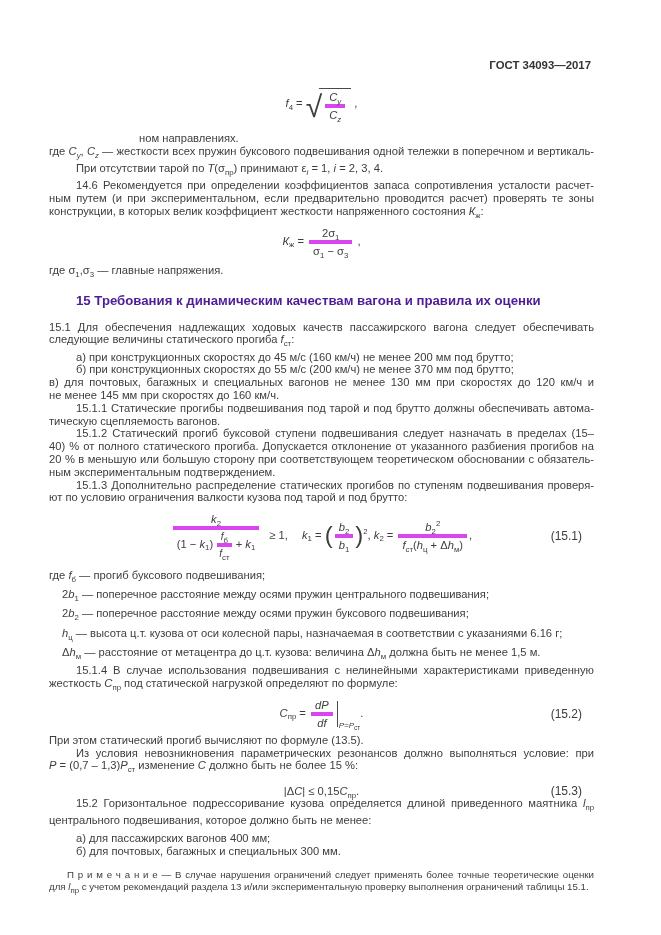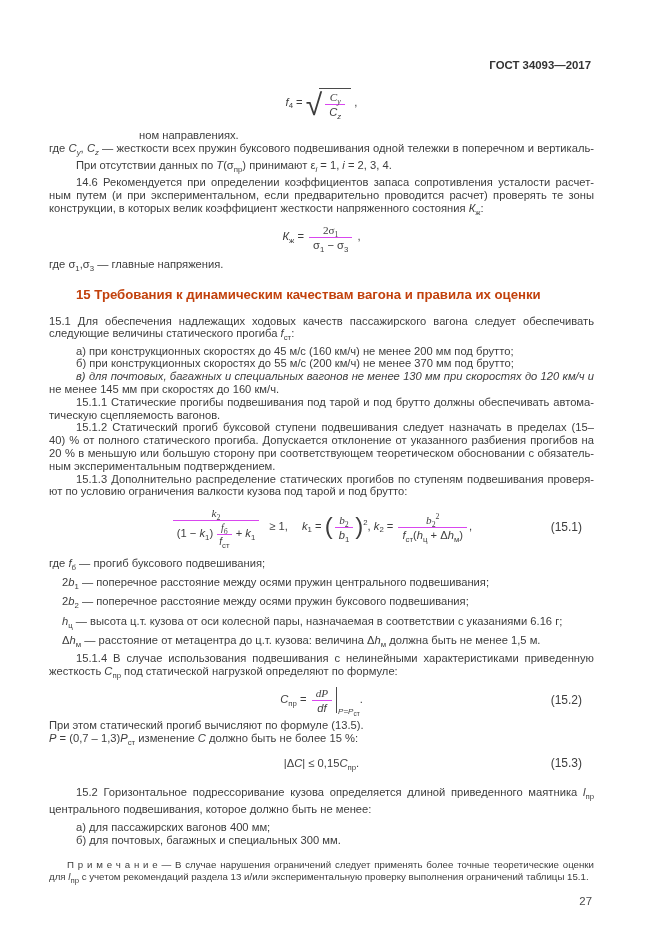--- a/index.html
+++ b/index.html
@@ -7,47 +7,47 @@
         color:#3d3d3d;font-family:"Liberation Sans",sans-serif;font-size:11.2px;border-radius:6px;}
   .content{position:absolute;left:49px;top:59px;width:545px;}
   .hdr{font-weight:bold;text-align:right;font-size:11.4px;color:#333;padding-right:3px;}
   .ln{line-height:12.8px;text-align:justify;}
   .j{text-align-last:justify;}
   .ri{font-style:italic;}
   .rs{font-size:7.8px;vertical-align:-2.5px;}
   sub{font-size:7.8px;vertical-align:-2.5px;line-height:0;}
   sup{font-size:7.8px;vertical-align:5px;line-height:0;}
   .deflist .ln{line-height:14.6px;}
-  .h15{font-weight:bold;font-size:13.2px;color:#c2410c;margin:11px 0 13px 27px;line-height:15px;text-align:left;}
+  .h15{font-weight:bold;font-size:13.2px;color:#4c1d95;margin:11px 0 13px 27px;line-height:15px;text-align:left;}
   .note{font-size:9.7px;margin-top:12px;}
   .note .ln{line-height:12.1px;}
   .pnum{text-align:right;margin-top:9px;padding-right:2px;font-size:11.4px;color:#4a4a4a;}
   
   .eqrow{position:relative;text-align:center;line-height:normal;}
   .eqnum{position:absolute;right:12px;top:50%;transform:translateY(-50%);font-size:12px;}
   .fr{display:inline-flex;flex-direction:column;vertical-align:middle;text-align:center;margin:0 2px;}
-  .fr>.n{border-bottom:1px solid #d946ef;padding:0 4px 1px;font-family:Liberation Serif, serif;}
+  .fr>.n{border-bottom:4px solid #d946ef;padding:0 4px 1px;}
   .fr>.d{padding:1px 4px 0;}
   .fr.small{font-size:10px;margin:0 1px;}
   .fr.small>.n{padding:0 2px 1px;}
   .fr.small>.d{padding:1px 2px 0;}
   .sqw{display:inline-flex;align-items:center;vertical-align:middle;}
   .rad{font-size:30px;font-weight:300;line-height:1;margin-right:-3px;transform:translateY(2px);}
   .vinc{border-top:1.2px solid #4a4a4a;padding:2px 4px 0;}
   .bp{font-size:24px;line-height:1;vertical-align:middle;font-weight:300;position:relative;top:-1px;}
   .vbar{display:inline-block;width:1px;height:26px;background:#4a4a4a;vertical-align:middle;margin:0 1px 0 2px;}
   .bsub{font-size:8px;vertical-align:-11px;line-height:0;}
   .bsub sub{font-size:6.5px;vertical-align:-1.5px;}
   .gap{display:inline-block;width:14px;}
   .gap-s{display:inline-block;width:5px;}
   #f4row{margin:17px 0 11px;}
   #kzhrow{margin:5px 0 7px;}
   #eq151row{margin:9px 0 9px;}
   #eq152row{margin:5px 0 5px;}
-  #eq153row{margin:8px 0 17px;}
+  #eq153row{margin:8px 0 0;}
 </style>
 </head>
 <body>
 
 <div class="page">
   <div class="content">
 
     <div class="hdr">ГОСТ 34093—2017</div>
 
     <div class="eqrow" id="f4row">
@@ -56,21 +56,21 @@
           <span class="vinc"><span class="fr">
               <span class="n"><span class="ri">C</span><sub class="ri">y</sub></span>
               <span class="d"><span class="ri">C</span><sub class="ri">z</sub></span>
             </span></span>
         </span><span> ,</span>
     </div>
 
     <div class="txt">
         <div class="ln" style="margin-left: 90px;"><span>ном направлениях.</span></div>
         <div class="ln j"><span>где </span><span class="ri">C</span><span class="ri rs">y</span><span>, </span><span class="ri">C</span><span class="ri rs">z</span><span> — жесткости всех пружин буксового подвешивания одной тележки в поперечном и вертикаль-</span></div>
-        <div class="ln" style="margin-left: 27px;"><span>При отсутствии данных по </span><span class="ri">Т</span><span>(σ</span><span class="rs">пр</span><span>) принимают ε</span><span class="ri rs">i</span><span> = 1, </span><span class="ri">i</span><span> = 2, 3, 4.</span></div>
+        <div class="ln" style="margin-left: 27px;"><span>При отсутствии тарой по </span><span class="ri">Т</span><span>(σ</span><span class="rs">пр</span><span>) принимают ε</span><span class="ri rs">i</span><span> = 1, </span><span class="ri">i</span><span> = 2, 3, 4.</span></div>
         <div class="ln j" style="margin-left: 27px;"><span>14.6 Рекомендуется при определении коэффициентов запаса сопротивления усталости расчет-</span></div>
         <div class="ln j"><span>ным путем (и при экспериментальном, если предварительно проводится расчет) проверять те зоны</span></div>
         <div class="ln"><span>конструкции, в которых велик коэффициент жесткости напряженного состояния </span><span class="ri">К</span><span class="rs">ж</span><span>:</span></div>
       </div>
 
     <div class="eqrow" id="kzhrow">
       <span class="ri">К</span><sub>ж</sub><span> = </span><span class="fr">
           <span class="n"><span>2σ</span><sub>1</sub></span>
           <span class="d"><span>σ</span><sub>1</sub><span> − </span><span>σ</span><sub>3</sub></span>
         </span><span> ,</span>
@@ -80,21 +80,21 @@
         <div class="ln"><span>где σ</span><span class="rs">1</span><span>,σ</span><span class="rs">3</span><span> — главные напряжения.</span></div>
       </div>
 
     <div class="h15">15 Требования к динамическим качествам вагона и правила их оценки</div>
 
     <div class="txt">
         <div class="ln j" style=""><span>15.1 Для обеспечения надлежащих ходовых качеств пассажирского вагона следует обеспечивать</span></div>
         <div class="ln"><span>следующие величины статического прогиба </span><span class="ri">f</span><span class="rs">ст</span><span>:</span></div>
         <div class="ln" style="margin-left: 27px;"><span>а) при конструкционных скоростях до 45 м/с (160 км/ч) не менее 200 мм под брутто;</span></div>
         <div class="ln" style="margin-left: 27px;"><span>б) при конструкционных скоростях до 55 м/с (200 км/ч) не менее 370 мм под брутто;</span></div>
-        <div class="ln j" style="margin-left: 27px; font-style: italic;"><span>в) для почтовых, багажных и специальных вагонов не менее 130 мм при скоростях до 120 км/ч и</span></div>
+        <div class="ln j" style=""><span>в) для почтовых, багажных и специальных вагонов не менее 130 мм при скоростях до 120 км/ч и</span></div>
         <div class="ln"><span>не менее 145 мм при скоростях до 160 км/ч.</span></div>
         <div class="ln j" style="margin-left: 27px;"><span>15.1.1 Статические прогибы подвешивания под тарой и под брутто должны обеспечивать автома-</span></div>
         <div class="ln"><span>тическую сцепляемость вагонов.</span></div>
         <div class="ln j" style="margin-left: 27px;"><span>15.1.2 Статический прогиб буксовой ступени подвешивания следует назначать в пределах (15–</span></div>
         <div class="ln j"><span>40) % от полного статического прогиба. Допускается отклонение от указанного разбиения прогибов на</span></div>
         <div class="ln j"><span>20 % в меньшую или большую сторону при соответствующем теоретическом обосновании с обязатель-</span></div>
         <div class="ln"><span>ным экспериментальным подтверждением.</span></div>
         <div class="ln j" style="margin-left: 27px;"><span>15.1.3 Дополнительно распределение статических прогибов по ступеням подвешивания проверя-</span></div>
         <div class="ln"><span>ют по условию ограничения валкости кузова под тарой и под брутто:</span></div>
       </div>
@@ -132,20 +132,21 @@
     <div class="eqrow" id="eq152row">
       <span class="ri">С</span><sub>пр</sub><span> = </span><span class="fr">
           <span class="n"><span class="ri">dP</span></span>
           <span class="d"><span class="ri">df</span></span>
         </span><span class="vbar"></span><span class="bsub"><span class="ri">Р=Р</span><sub>ст</sub></span><span>.</span>
       <span class="eqnum">(15.2)</span>
     </div>
 
     <div class="txt">
         <div class="ln"><span>При этом статический прогиб вычисляют по формуле (13.5).</span></div>
+        <div class="ln j" style="margin-left: 27px;"><span>Из условия невозникновения параметрических резонансов должно выполняться условие: при</span></div>
         <div class="ln"><span class="ri">Р</span><span> = (0,7 – 1,3)</span><span class="ri">Р</span><span class="rs">ст</span><span> изменение </span><span class="ri">С</span><span> должно быть не более 15 %:</span></div>
       </div>
 
     <div class="eqrow" id="eq153row">
       <span>|Δ</span><span class="ri">С</span><span>| ≤ 0,15</span><span class="ri">С</span><sub>пр</sub><span>.</span>
       <span class="eqnum">(15.3)</span>
     </div>
 
     <div class="txt">
         <div class="ln j" style="margin-left: 27px;"><span>15.2 Горизонтальное подрессоривание кузова определяется длиной приведенного маятника </span><span class="ri">l</span><span class="rs">пр</span></div>

